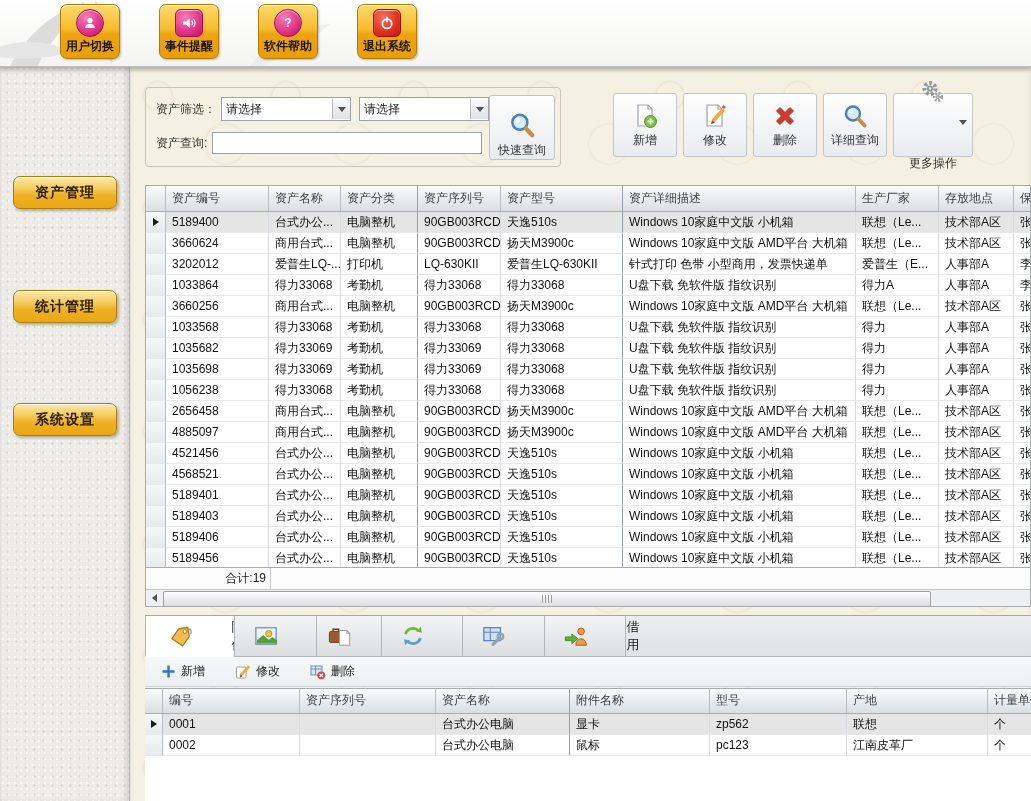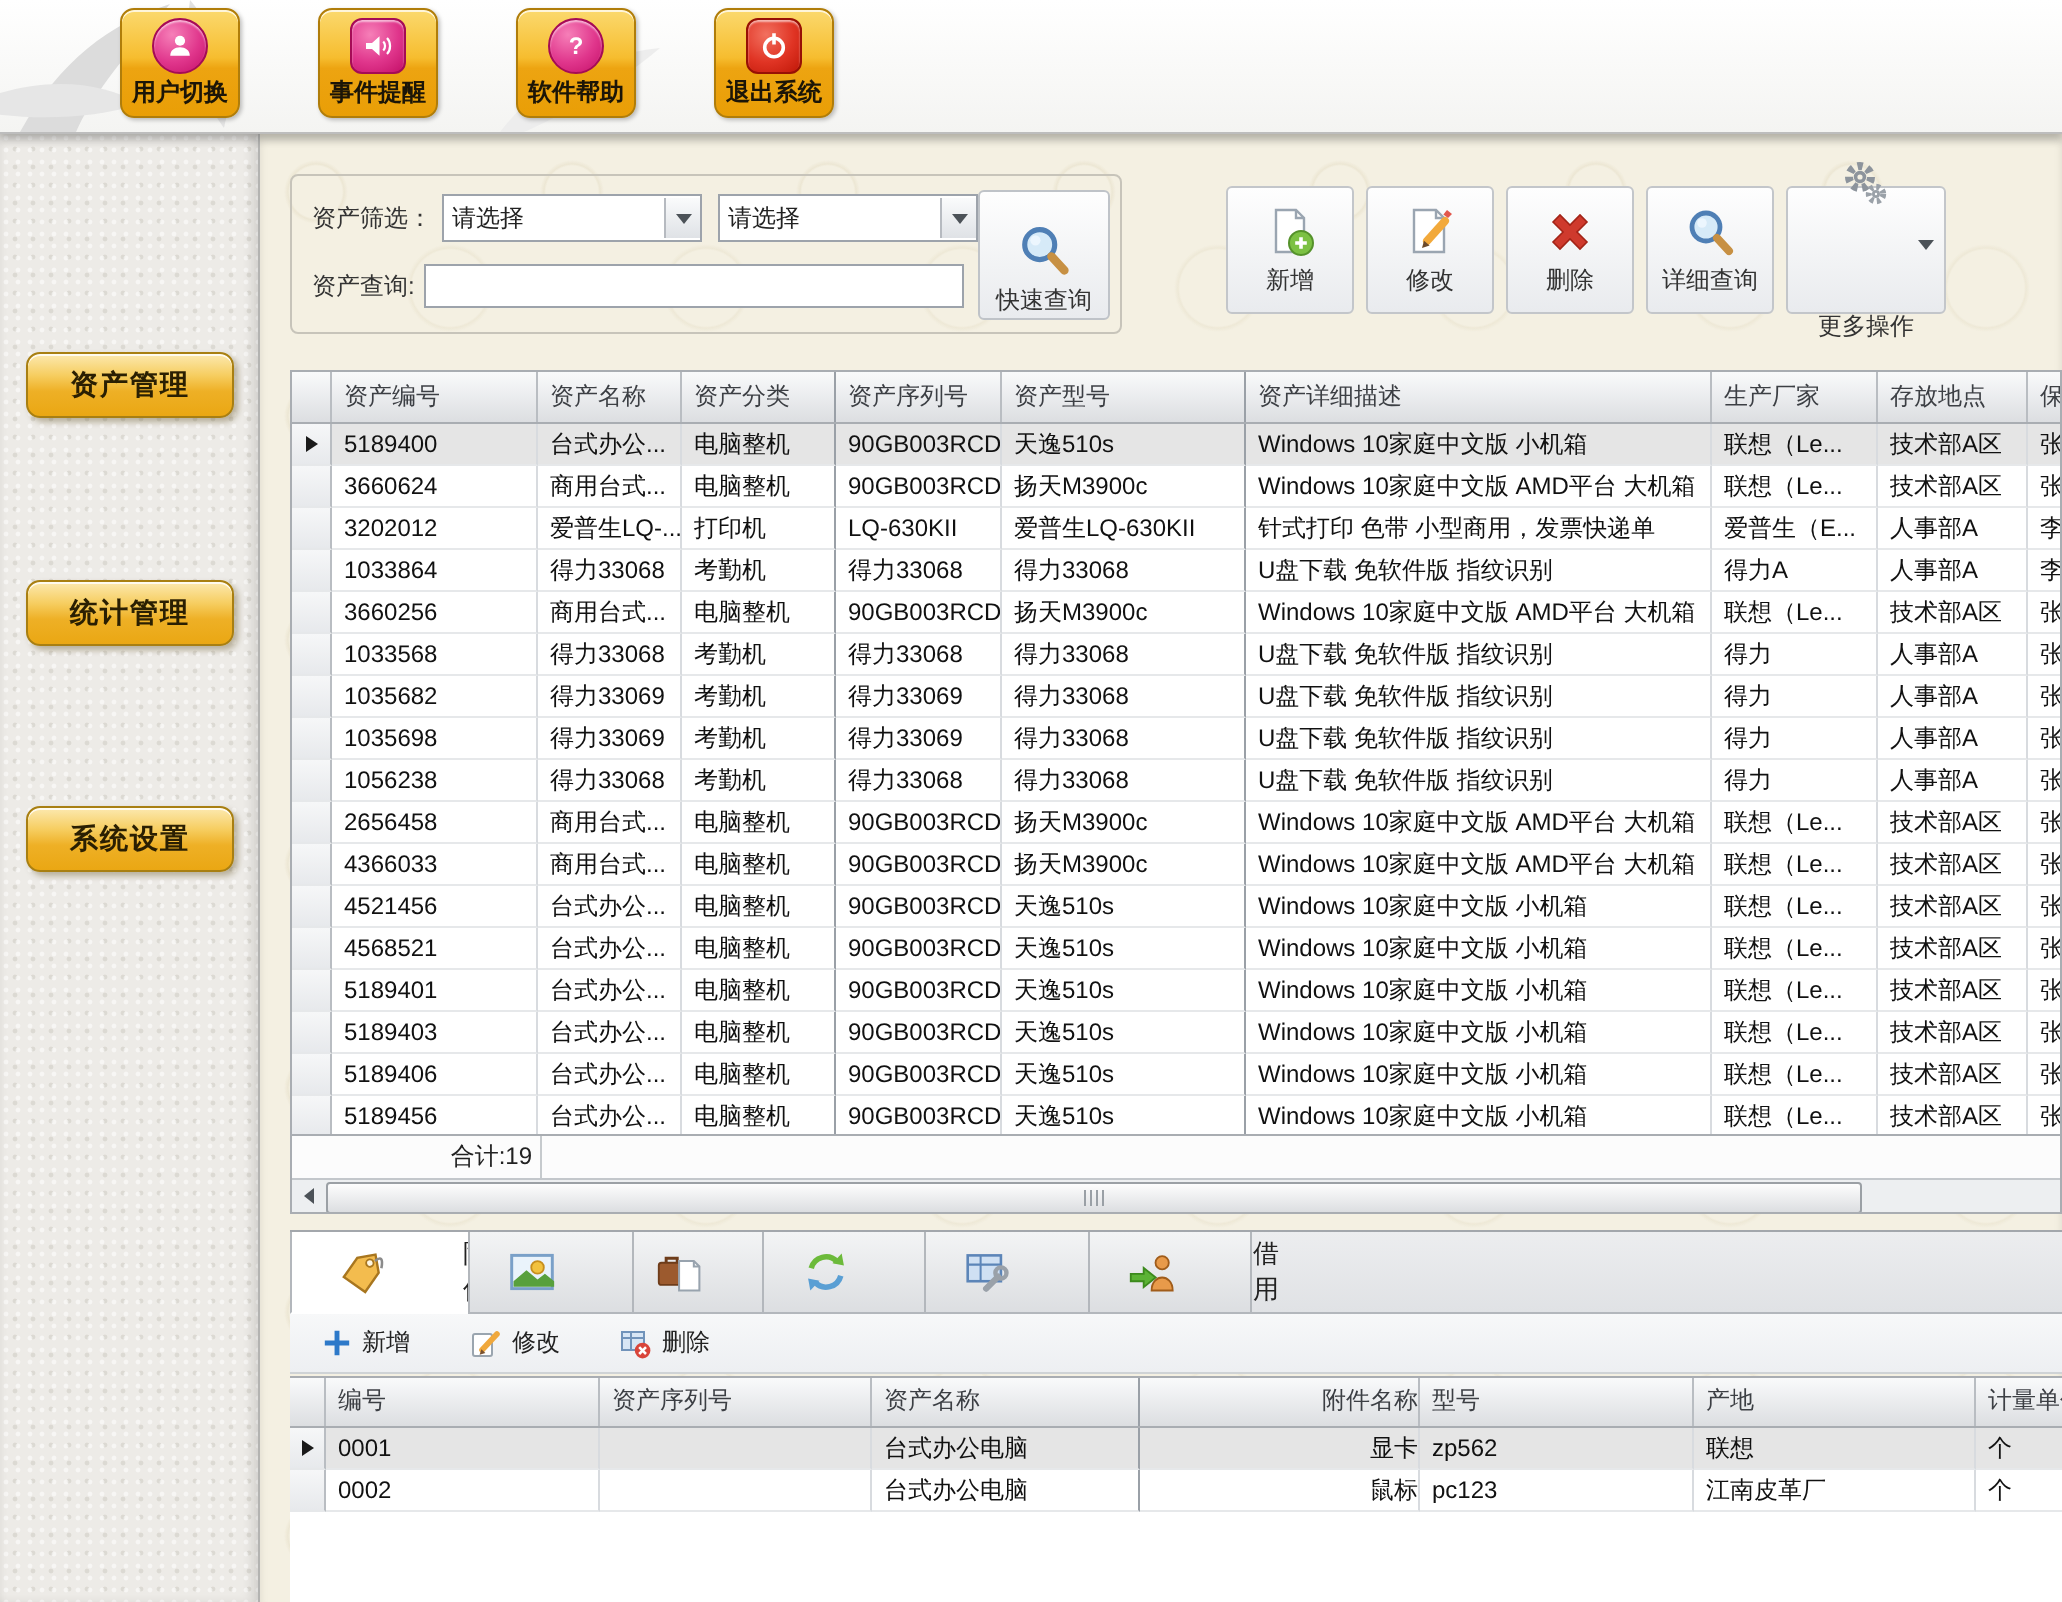--- a/index.html
+++ b/index.html
@@ -114,21 +114,21 @@
   .selcell{background:linear-gradient(#f6f7f8,#e7e9ec);border-right:1px solid #b9bdc2;
     display:flex;align-items:center;justify-content:center;padding-left:0;}
   .sel-arrow{width:0;height:0;border-left:6px solid #1a1a1a;border-top:4px solid transparent;border-bottom:4px solid transparent;}
   
   .mg .c0{width:20px;}.mg .c1{width:103px;}.mg .c2{width:72px;}.mg .c3{width:77px;}
   .mg .c4{width:83px;}.mg .c5{width:122px;}.mg .c6{width:233px;}.mg .c7{width:83px;}
   .mg .c8{width:75px;}.mg .c9{width:60px;}
   .mg .c3{border-right-color:#9aa0a7;}.mg .c5{border-right-color:#9aa0a7;}
   
   .dg .c0{width:18px;}.dg .c1{width:137px;}.dg .c2{width:136px;}.dg .c3{width:134px;}
-  .dg .c4{width:140px;text-align:right;}.dg .c5{width:137px;}.dg .c6{width:141px;}.dg .c7{width:70px;}
+  .dg .c4{width:140px;}.dg .c5{width:137px;}.dg .c6{width:141px;}.dg .c7{width:70px;}
   .dg .c3{border-right-color:#9aa0a7;}
   
   #grid-footer{position:absolute;left:0;bottom:17px;width:100%;height:22px;background:#fcfcfc;
     border-top:1px solid #a9adb2;box-sizing:border-box;}
   #footer-cell{height:21px;line-height:21px;width:125px;border-right:1px solid #c6cacd;
     font-size:12px;color:#222;text-align:right;padding-right:4px;box-sizing:border-box;}
   #hscroll{position:absolute;left:0;bottom:0;width:100%;height:17px;background:#edeff1;
     border-top:1px solid #c3c7cb;box-sizing:border-box;}
   #hs-left{position:absolute;left:0;top:0;width:16px;height:16px;display:flex;align-items:center;justify-content:center;cursor:pointer;}
   .tri-left{width:0;height:0;border-top:4px solid transparent;border-bottom:4px solid transparent;border-right:5px solid #4c5258;}
@@ -435,21 +435,21 @@
           <div class="g-td c3">电脑整机</div>
           <div class="g-td c4">90GB003RCD</div>
           <div class="g-td c5">扬天M3900c</div>
           <div class="g-td c6">Windows 10家庭中文版 AMD平台 大机箱</div>
           <div class="g-td c7">联想（Le...</div>
           <div class="g-td c8">技术部A区</div>
           <div class="g-td c9">张</div>
         </div>
         <div class="g-tr">
           <div class="g-td c0 selcell"></div>
-          <div class="g-td c1">4366033</div>
+          <div class="g-td c1">4885097</div>
           <div class="g-td c2">商用台式...</div>
           <div class="g-td c3">电脑整机</div>
           <div class="g-td c4">90GB003RCD</div>
           <div class="g-td c5">扬天M3900c</div>
           <div class="g-td c6">Windows 10家庭中文版 AMD平台 大机箱</div>
           <div class="g-td c7">联想（Le...</div>
           <div class="g-td c8">技术部A区</div>
           <div class="g-td c9">张</div>
         </div>
         <div class="g-tr">

